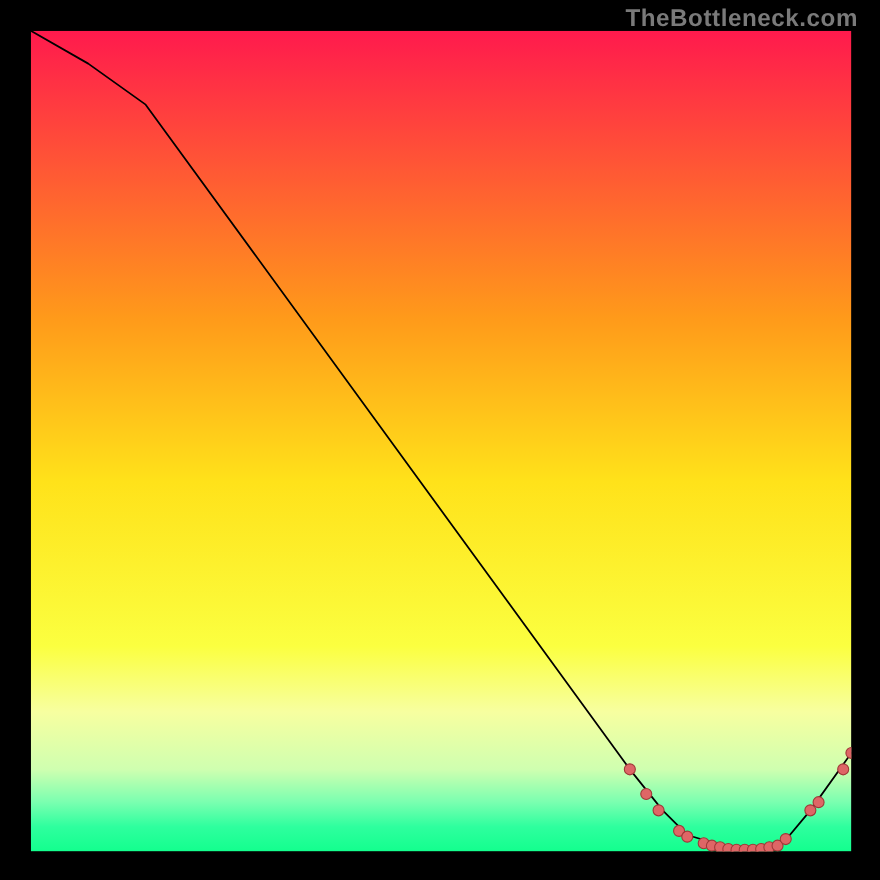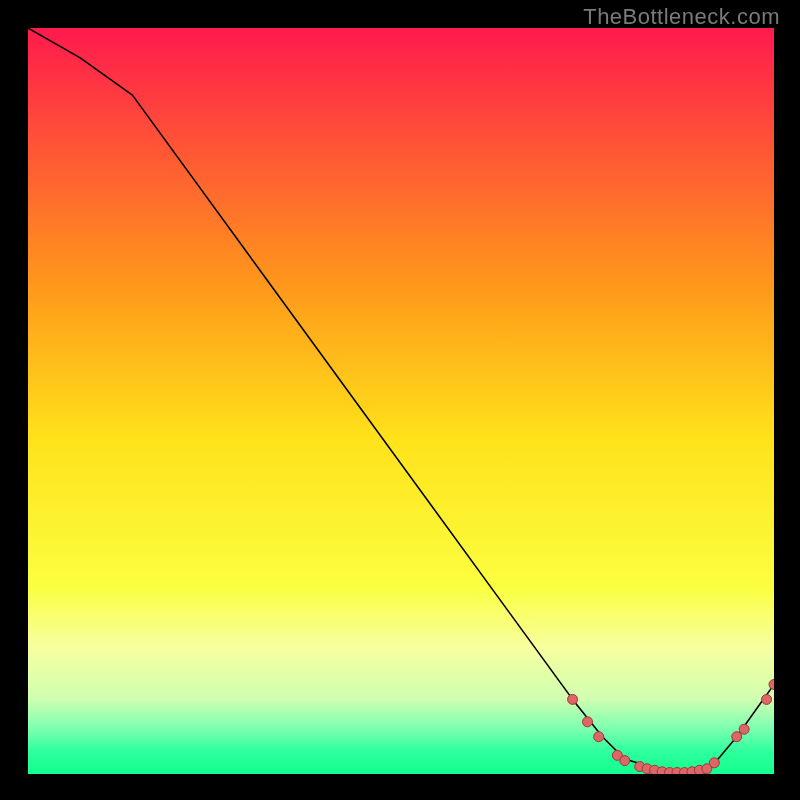--- a/index.html
+++ b/index.html
@@ -7,20 +7,21 @@
     padding: 0;
     width: 800px;
     height: 800px;
     background: #000;
     overflow: hidden;
   }
   .stage {
     position: relative;
     width: 800px;
     height: 728px;
+    font-weight: bold;
   }
   .watermark {
     position: absolute;
     top: 4px;
     right: 20px;
     font-family: Arial, Helvetica, sans-serif;
     font-size: 22px;
     color: #7a7a7a;
     letter-spacing: 0.5px;
     user-select: none;

